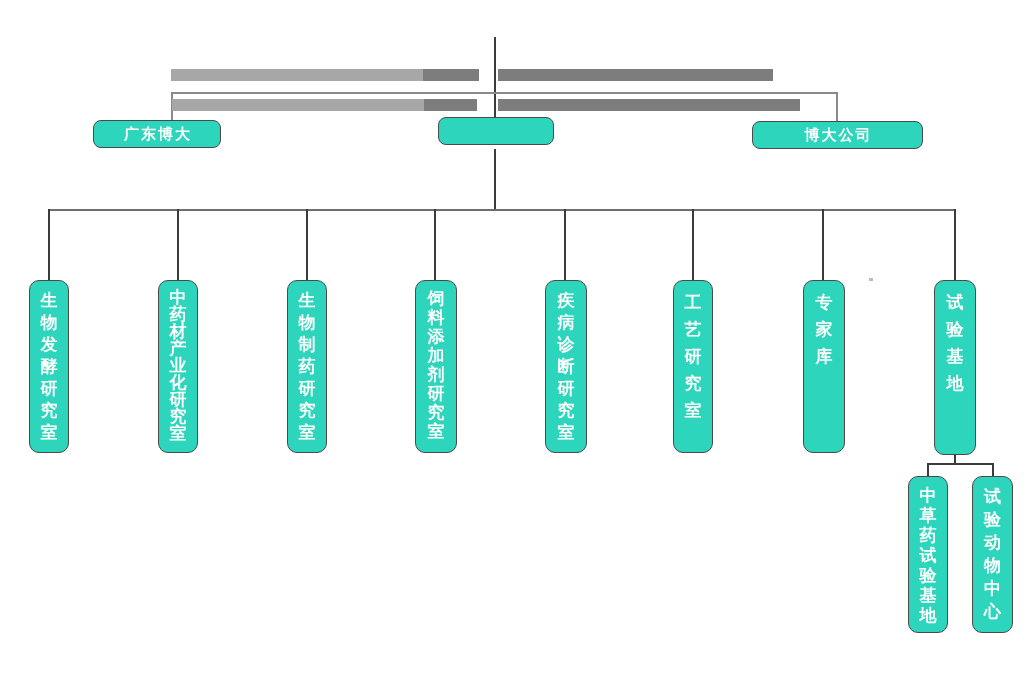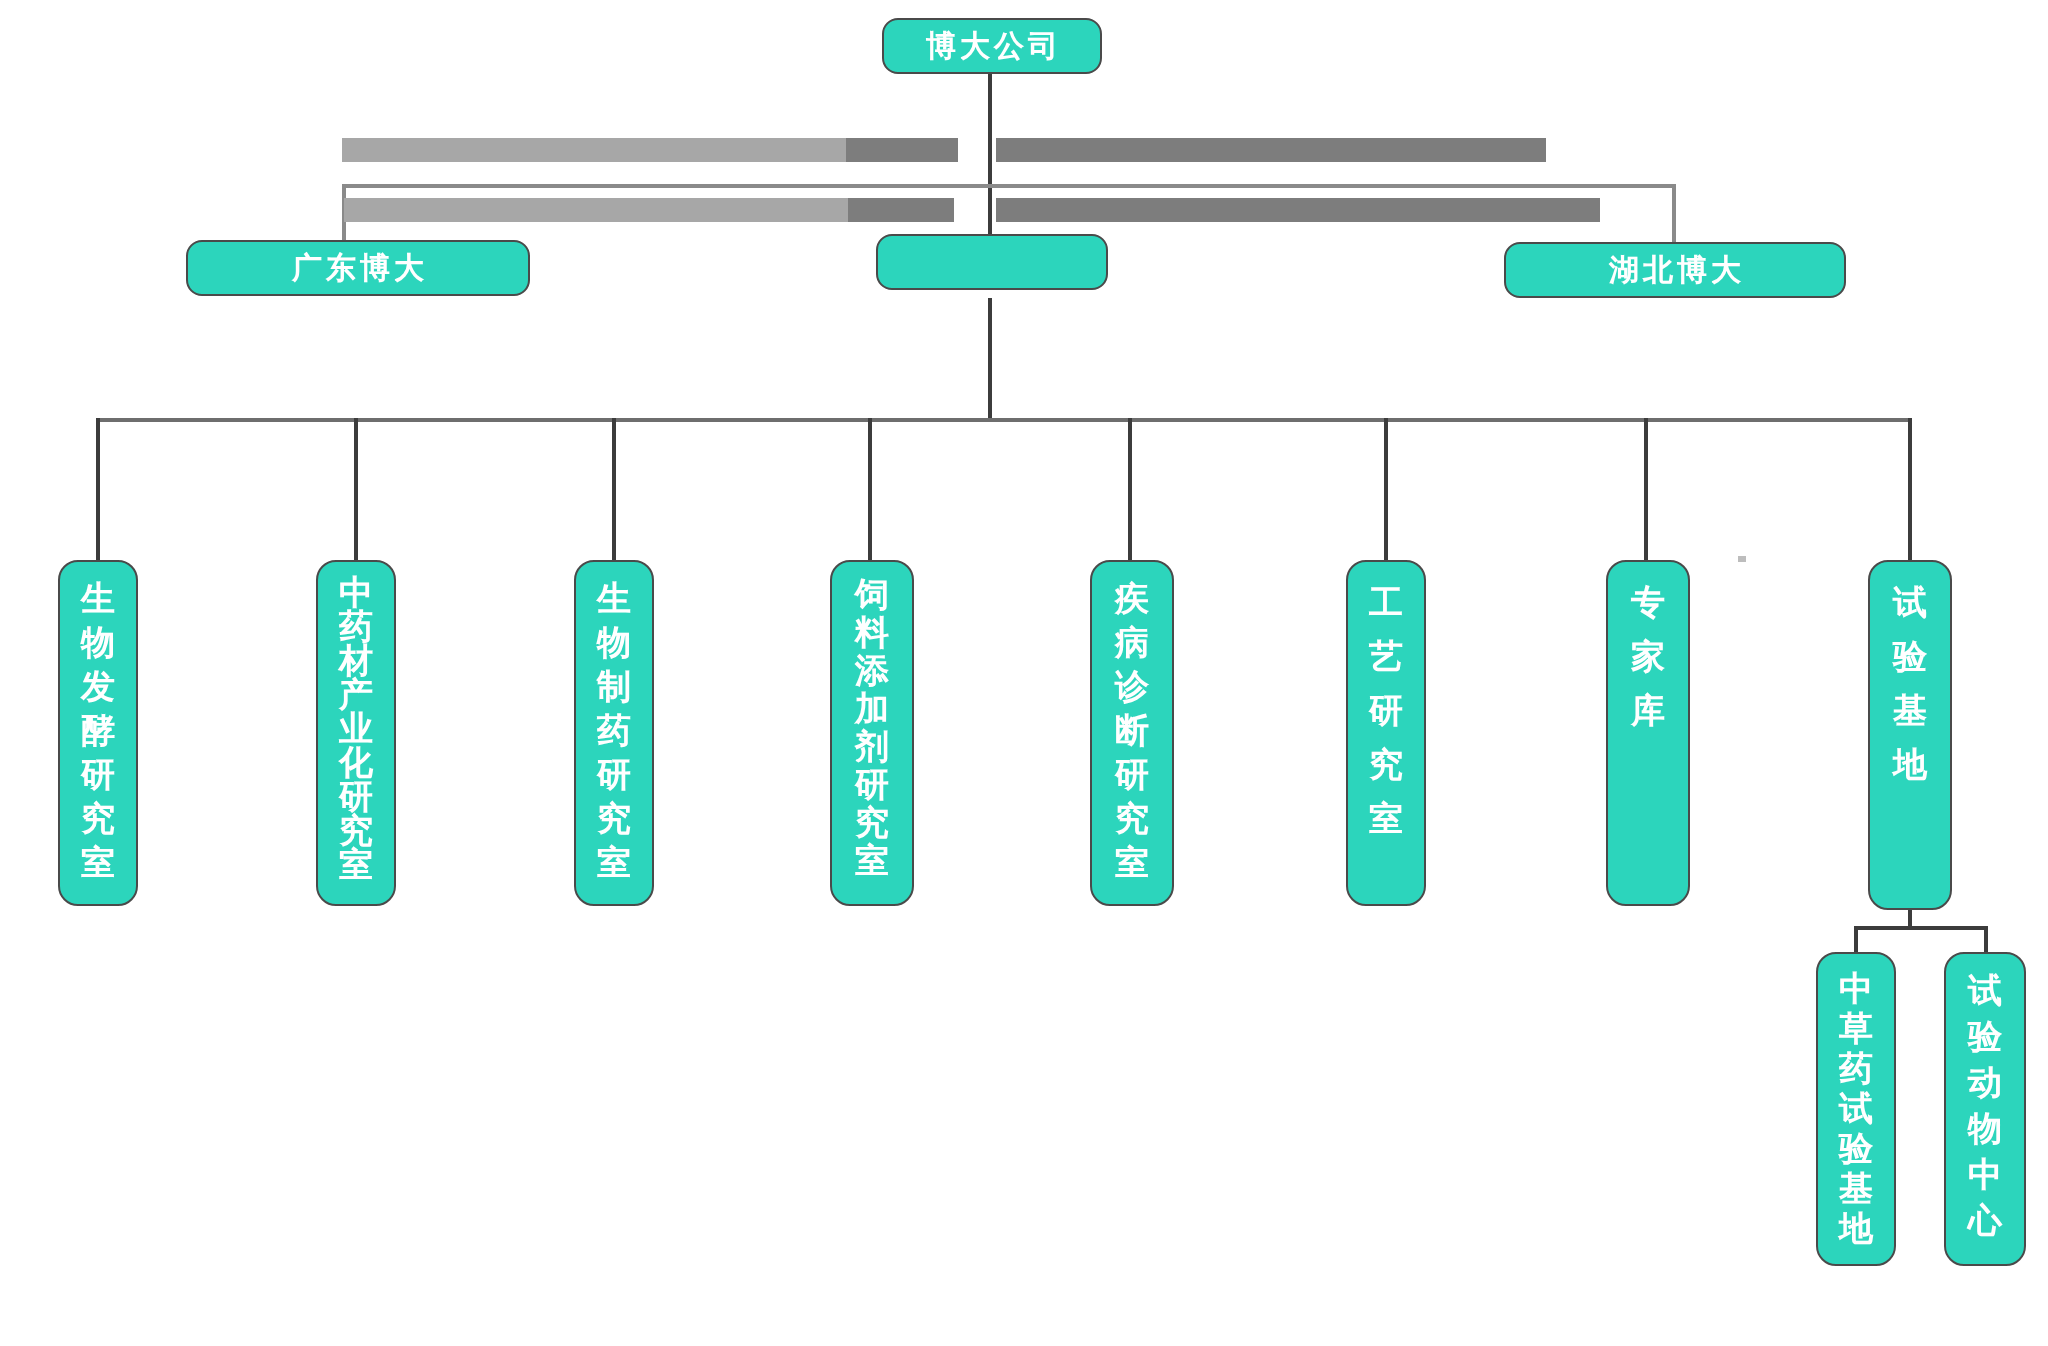--- a/index.html
+++ b/index.html
@@ -37,45 +37,42 @@
   
   .bar-light{position:absolute;background:#a7a7a7;}
   .bar-dark{position:absolute;background:#7d7d7d;}
   .artifact{position:absolute;background:#bdbdbd;}
 </style>
 </head>
 <body>
 
 <div id="canvas">
 
-  <div class="node hnode" style="left:441px;top:9px;width:110px;height:28px;">
-    <span>博大公司</span>
-  </div>
 
   <div class="line" style="left:494px;top:37px;width:2px;height:80px;"></div>
 
   <div class="line-light" style="left:171px;top:92px;width:667px;height:2px;"></div>
   <div class="line-light" style="left:171px;top:92px;width:2px;height:28px;"></div>
   <div class="line-light" style="left:836px;top:92px;width:2px;height:29px;"></div>
 
   <div class="bar-light" style="left:171px;top:69px;width:252px;height:12px;"></div>
   <div class="bar-dark" style="left:423px;top:69px;width:56px;height:12px;"></div>
   <div class="bar-dark" style="left:498px;top:69px;width:275px;height:12px;"></div>
   <div class="bar-light" style="left:172px;top:99px;width:252px;height:12px;"></div>
   <div class="bar-dark" style="left:424px;top:99px;width:53px;height:12px;"></div>
   <div class="bar-dark" style="left:498px;top:99px;width:302px;height:12px;"></div>
 
-  <div class="node hnode" style="left:93px;top:120px;width:172px;height:28px;">
+  <div class="node hnode" style="left:93px;top:120px;width:128px;height:28px;">
     <span>广东博大</span>
   </div>
 
   <div class="node" style="left:438px;top:117px;width:116px;height:28px;"></div>
 
   <div class="node hnode" style="left:752px;top:121px;width:171px;height:28px;">
-    <span>湖北博大</span>
+    <span>博大公司</span>
   </div>
 
   <div class="line" style="left:494px;top:149px;width:2px;height:61px;"></div>
   <div class="line-mid" style="left:48px;top:209px;width:908px;height:1.5px;"></div>
   <div class="line" style="left:48px;top:209px;width:2px;height:71px;"></div>
   <div class="line" style="left:177px;top:209px;width:2px;height:71px;"></div>
   <div class="line" style="left:306px;top:209px;width:2px;height:71px;"></div>
   <div class="line" style="left:434px;top:209px;width:2px;height:71px;"></div>
   <div class="line" style="left:564px;top:209px;width:2px;height:71px;"></div>
   <div class="line" style="left:692px;top:209px;width:2px;height:71px;"></div>

